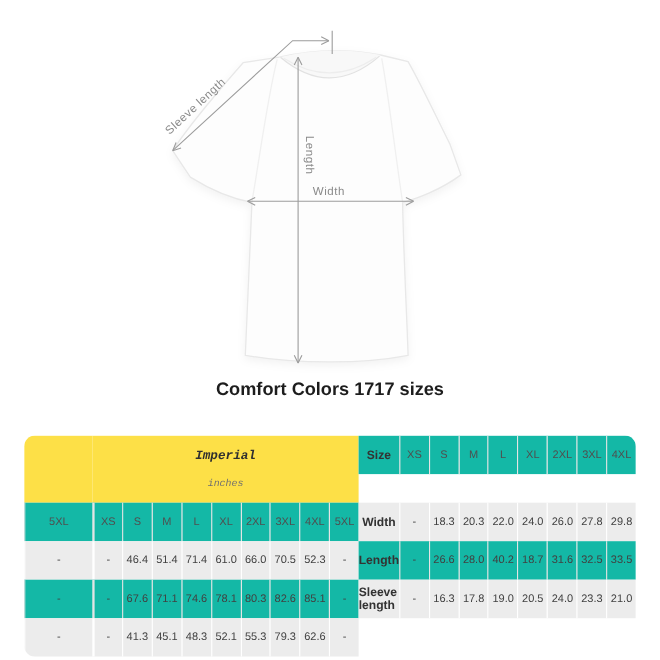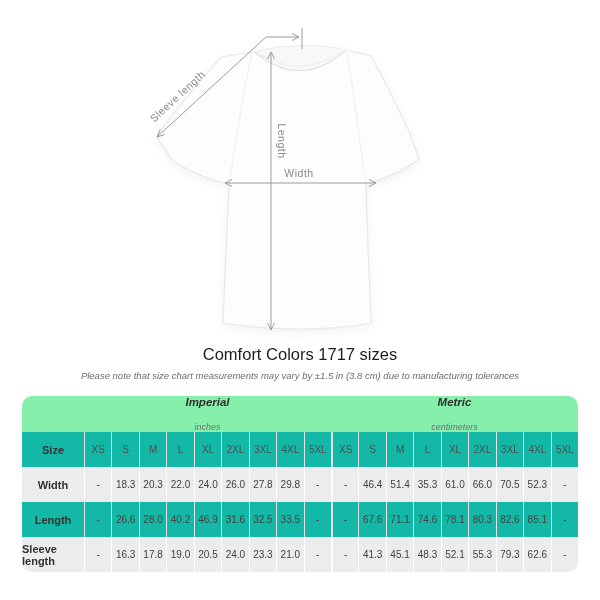--- a/index.html
+++ b/index.html
@@ -2,26 +2,26 @@
 <html><head>
 <meta charset="utf-8">
 <style>
   html,body{margin:0;padding:0;background:#fff;}
   .page{position:relative;width:600px;height:600px;background:#ffffff;overflow:hidden;
         font-family:"Liberation Sans",sans-serif;}
   svg.diagram{position:absolute;left:0;top:0;display:block;}
   .shirt{filter:drop-shadow(0 3px 4px rgba(0,0,0,0.05));}
   .anno-text{font-family:"Liberation Sans",sans-serif;font-size:10.5px;fill:#8a8a8a;letter-spacing:.5px;}
   .page-title{position:absolute;left:0;top:345px;width:600px;margin:0;text-align:center;
-        font-size:16.5px;font-weight:normal;color:#1d1d1d;}
+        font-size:16.5px;font-weight:bold;color:#1d1d1d;}
   .page-subtitle{position:absolute;left:0;top:370px;width:600px;margin:0;text-align:center;
         font-style:italic;font-size:9.5px;color:#6d6d6d;}
   .size-table{position:absolute;left:22px;top:396px;width:556px;display:grid;
         grid-template-columns:62px repeat(18,1fr);border-radius:10px;overflow:hidden;}
-  .band{background:#86efac;height:36px;display:flex;flex-direction:column;align-items:center;justify-content:center;}
+  .band{background:#fde047;height:61px;display:flex;flex-direction:column;align-items:center;justify-content:center;font-family:Liberation Mono, monospace;}
   .span9{grid-column:span 9;}
   .g-label{font-size:11.5px;font-weight:bold;font-style:italic;color:#2f2f2f;}
   .g-sub{font-size:9px;font-style:italic;color:#6f6f6f;margin-top:14px;}
   .cell{height:35px;display:flex;align-items:center;justify-content:center;
         font-size:10px;color:#414141;}
   .r-white{background:#14b8a6;}
   .r-gray{background:#ececec;}
   .bl{border-left:1px solid;}
   .r-white.bl{border-color:#e4e4e4;}
   .r-gray.bl{border-color:#ffffff;}
@@ -69,31 +69,26 @@
         <path d="M 225,183 L 232,179.5 M 225,183 L 232,186.5"></path>
         <path d="M 376,183 L 369,179.5 M 376,183 L 369,186.5"></path>
       </g>
     </g>
     <text class="anno-text" x="180" y="99" text-anchor="middle" transform="rotate(-42.5 180 99)">Sleeve length</text>
     <text class="anno-text" x="278" y="141" text-anchor="middle" transform="rotate(90 278 141)">Length</text>
     <text class="anno-text" x="299" y="177" text-anchor="middle">Width</text>
   </svg>
 
   <h1 class="page-title">Comfort Colors 1717 sizes</h1>
-  <p class="page-subtitle">Please note that size chart measurements may vary by ±1.5 in (3.8 cm) due to manufacturing tolerances</p>
 
   <div class="size-table">
     <div class="band"></div>
     <div class="band span9">
       <div class="g-label">Imperial</div>
       <div class="g-sub">inches</div>
-    </div>
-    <div class="band span9">
-      <div class="g-label">Metric</div>
-      <div class="g-sub">centimeters</div>
     </div>
 
   <div class="cell r-white row-label">Size</div>
       <div class="cell r-white size-head bl">XS</div>
       <div class="cell r-white size-head bl">S</div>
       <div class="cell r-white size-head bl">M</div>
       <div class="cell r-white size-head bl">L</div>
       <div class="cell r-white size-head bl">XL</div>
       <div class="cell r-white size-head bl">2XL</div>
       <div class="cell r-white size-head bl">3XL</div>
@@ -114,32 +109,32 @@
       <div class="cell r-gray bl">20.3</div>
       <div class="cell r-gray bl">22.0</div>
       <div class="cell r-gray bl">24.0</div>
       <div class="cell r-gray bl">26.0</div>
       <div class="cell r-gray bl">27.8</div>
       <div class="cell r-gray bl">29.8</div>
       <div class="cell r-gray bl">-</div>
       <div class="cell r-gray bl bl2">-</div>
       <div class="cell r-gray bl">46.4</div>
       <div class="cell r-gray bl">51.4</div>
-      <div class="cell r-gray bl">35.3</div>
+      <div class="cell r-gray bl">71.4</div>
       <div class="cell r-gray bl">61.0</div>
       <div class="cell r-gray bl">66.0</div>
       <div class="cell r-gray bl">70.5</div>
       <div class="cell r-gray bl">52.3</div>
       <div class="cell r-gray bl">-</div>
       <div class="cell r-white row-label">Length</div>
       <div class="cell r-white bl">-</div>
       <div class="cell r-white bl">26.6</div>
       <div class="cell r-white bl">28.0</div>
       <div class="cell r-white bl">40.2</div>
-      <div class="cell r-white bl">46.9</div>
+      <div class="cell r-white bl">18.7</div>
       <div class="cell r-white bl">31.6</div>
       <div class="cell r-white bl">32.5</div>
       <div class="cell r-white bl">33.5</div>
       <div class="cell r-white bl">-</div>
       <div class="cell r-white bl bl2">-</div>
       <div class="cell r-white bl">67.6</div>
       <div class="cell r-white bl">71.1</div>
       <div class="cell r-white bl">74.6</div>
       <div class="cell r-white bl">78.1</div>
       <div class="cell r-white bl">80.3</div>

